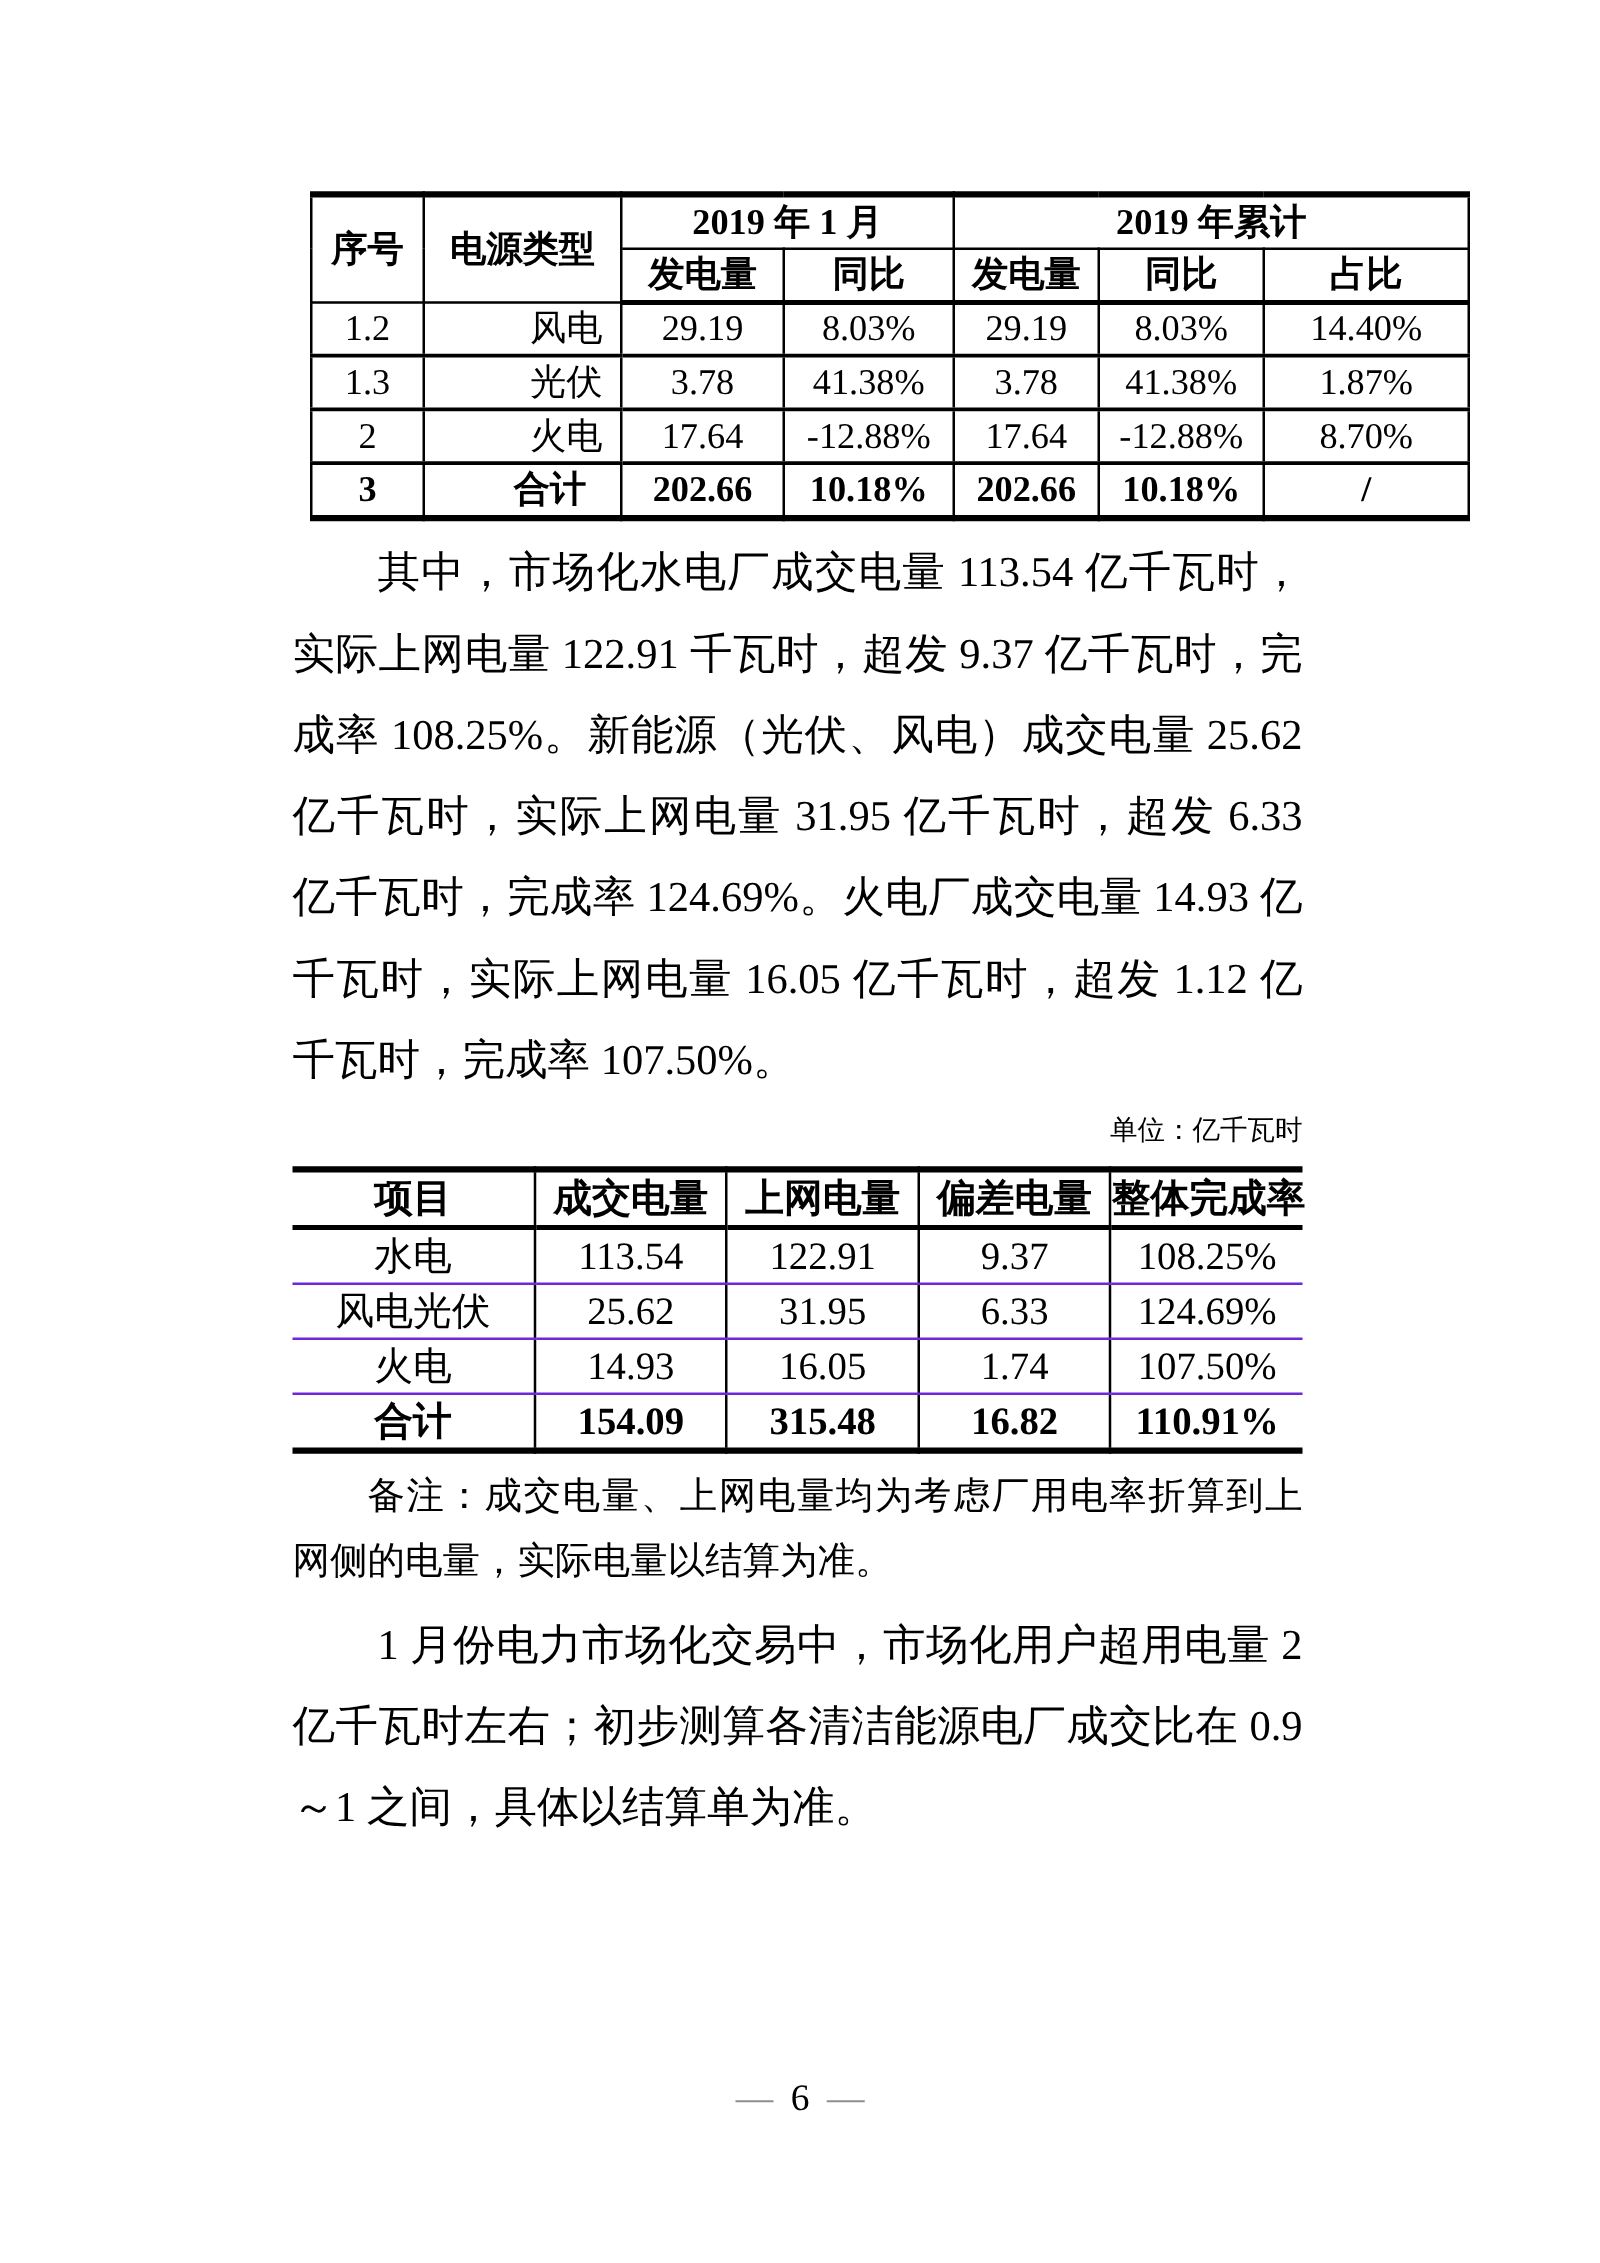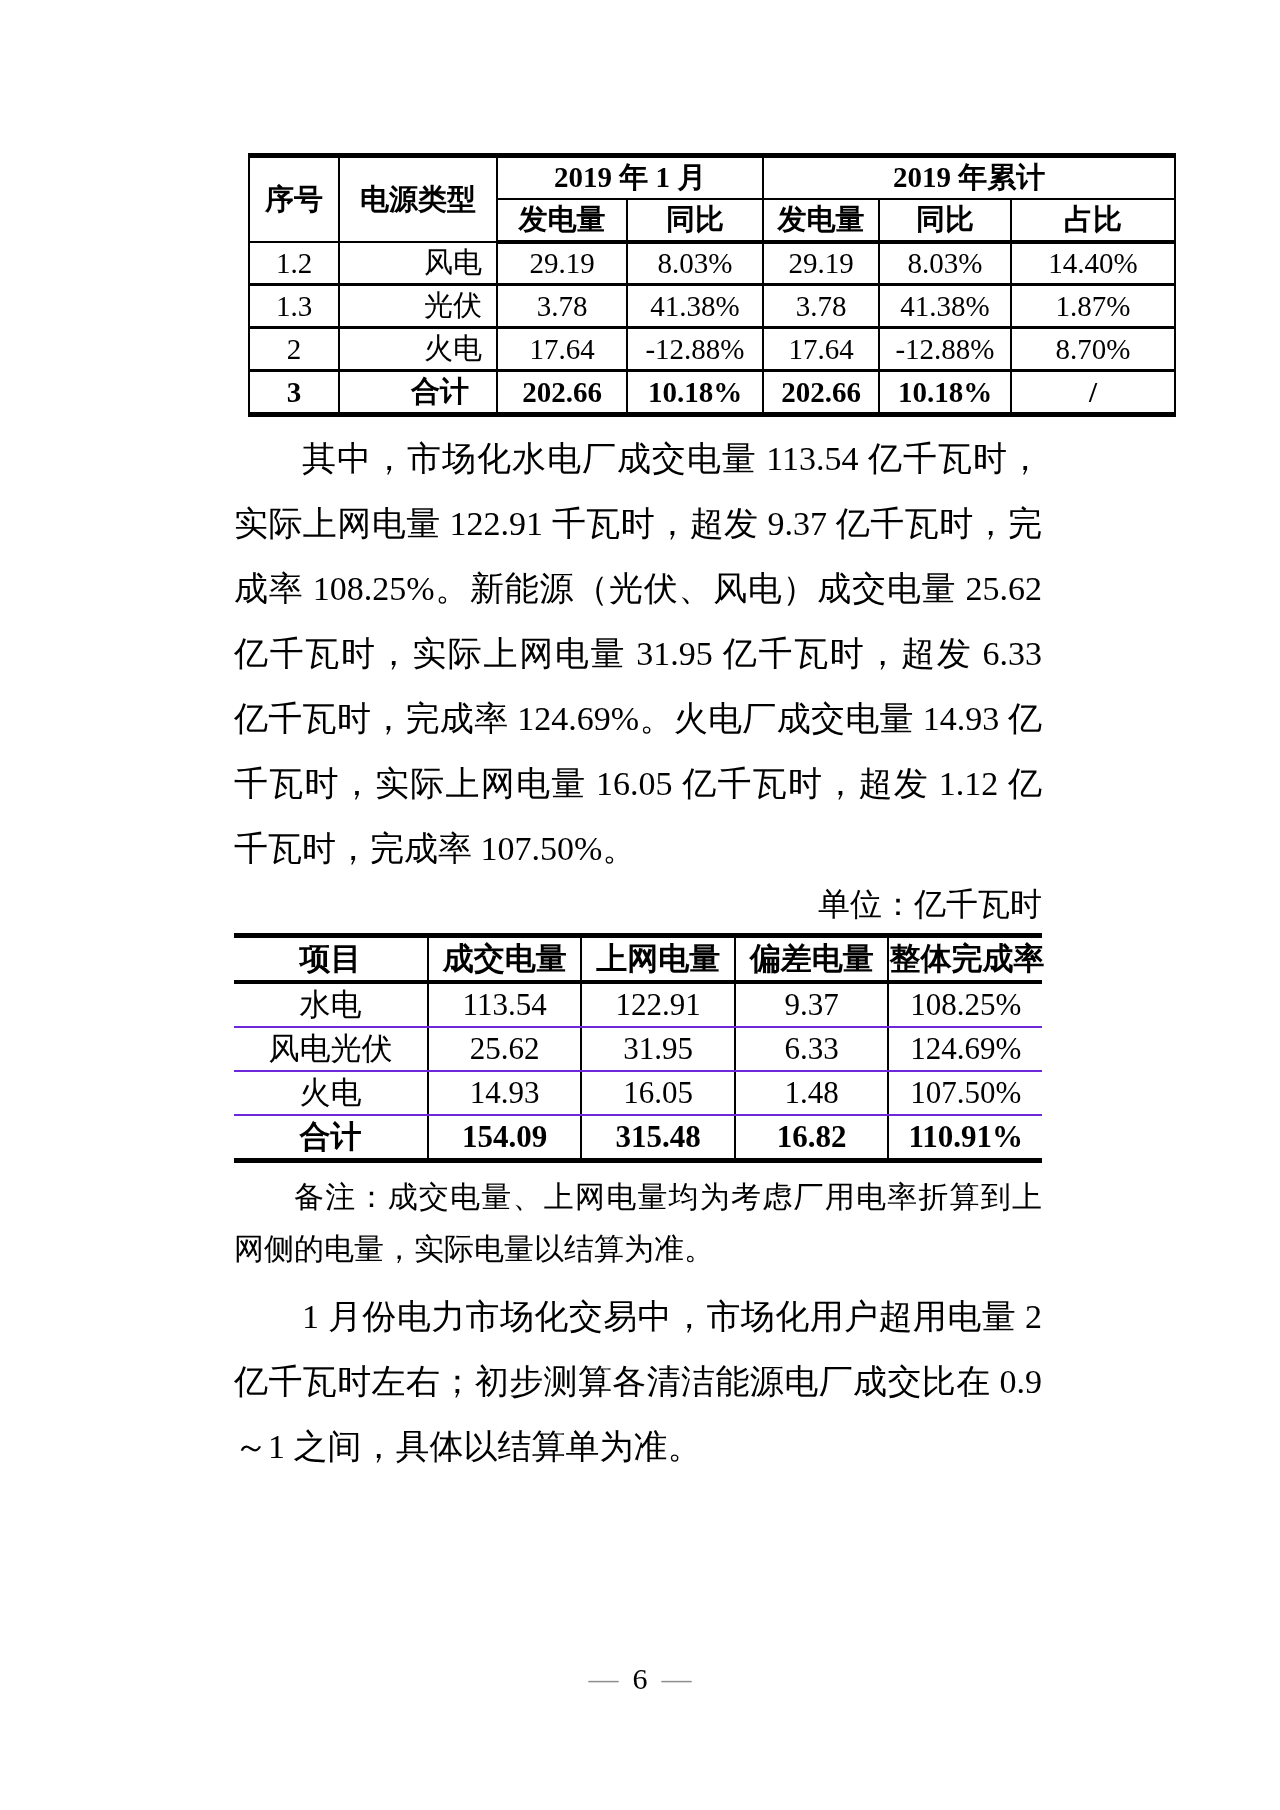--- a/index.html
+++ b/index.html
@@ -48,21 +48,21 @@
     line-height:65px;
     text-align:justify;
     text-indent:2em;
   }
   .tbl-title {
     font-size:34px;
     line-height:66px;
     text-align:center;
   }
   .unit-line {
-    font-size:32px;
+    font-size:22px;
     line-height:46px;
     text-align:right;
     margin-bottom:6px;
   }
 
   
   table.t2 {
     border-collapse:collapse;
     width:100%;
     font-size:31px;
@@ -201,21 +201,21 @@
         <td>风电光伏</td>
         <td>25.62</td>
         <td>31.95</td>
         <td>6.33</td>
         <td>124.69%</td>
       </tr>
       <tr>
         <td>火电</td>
         <td>14.93</td>
         <td>16.05</td>
-        <td>1.48</td>
+        <td>1.74</td>
         <td>107.50%</td>
       </tr>
       <tr class="bold">
         <td>合计</td>
         <td>154.09</td>
         <td>315.48</td>
         <td>16.82</td>
         <td>110.91%</td>
       </tr>
     </tbody>

